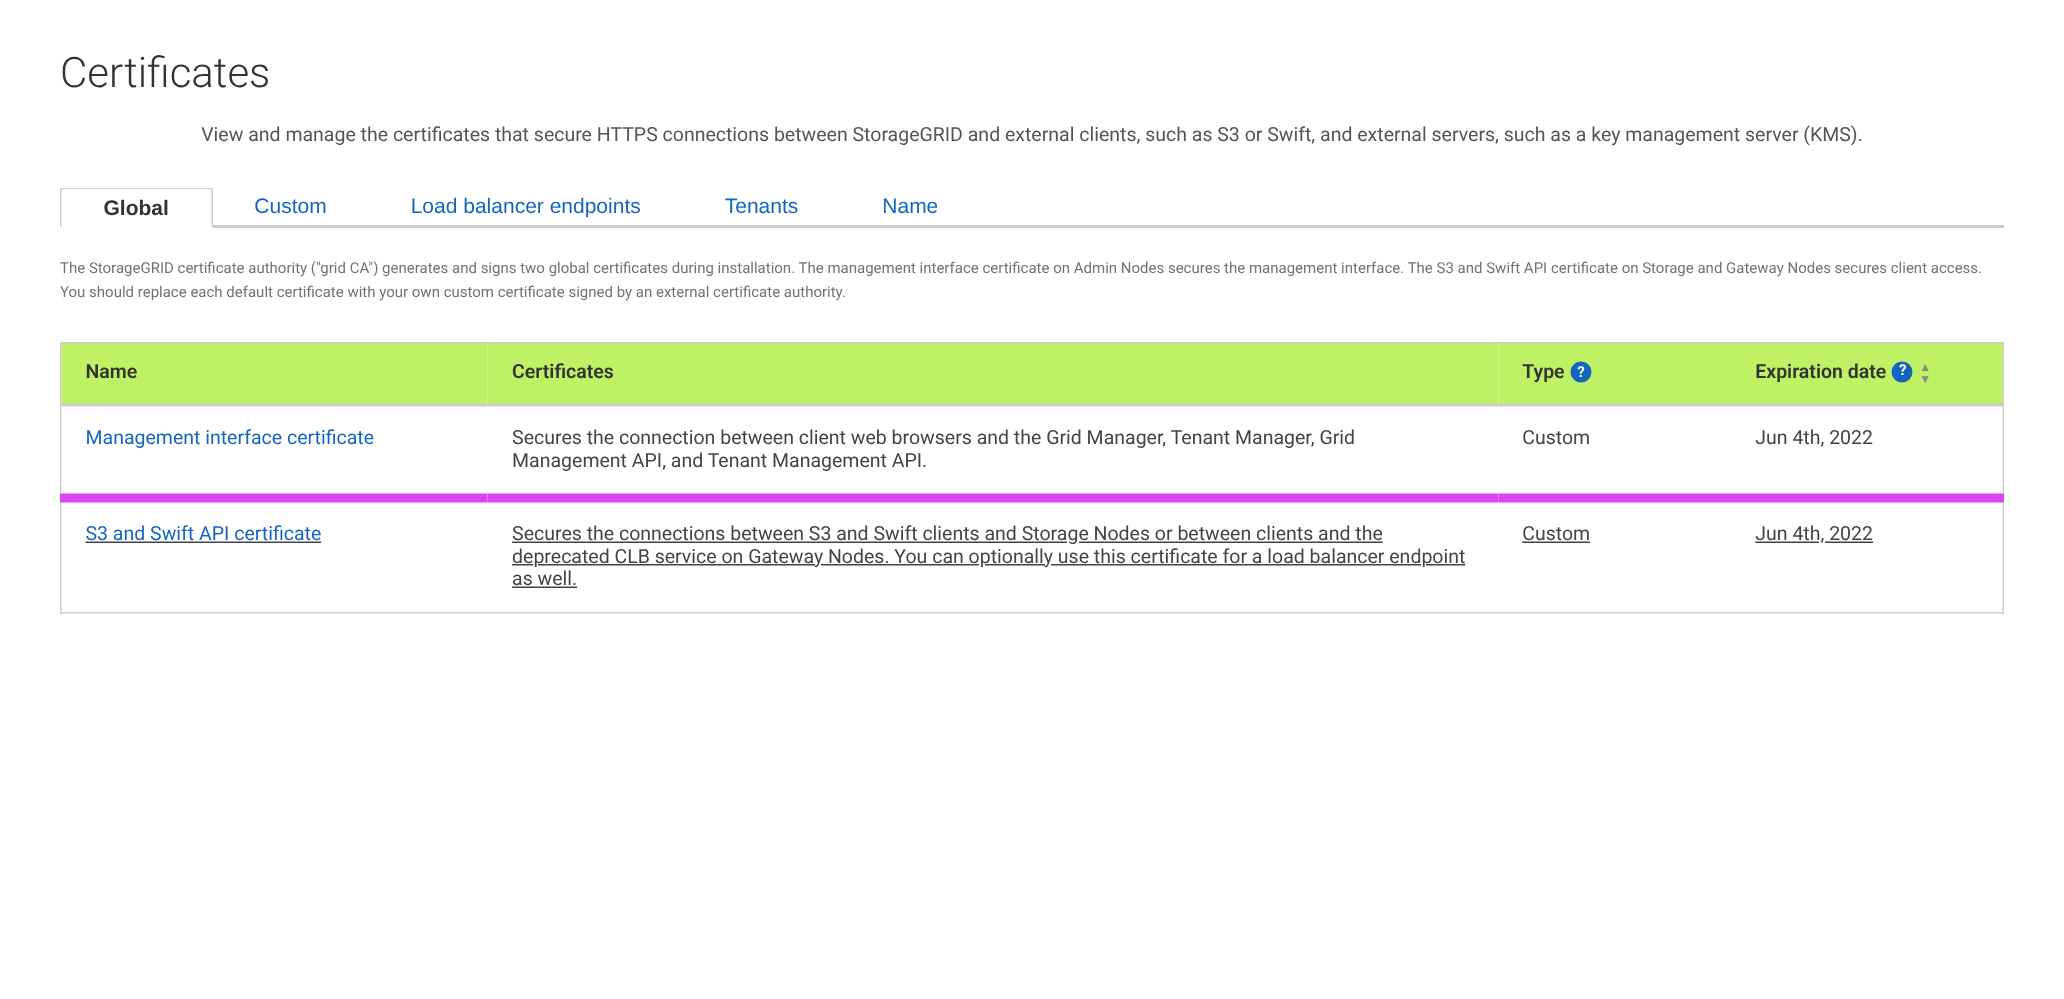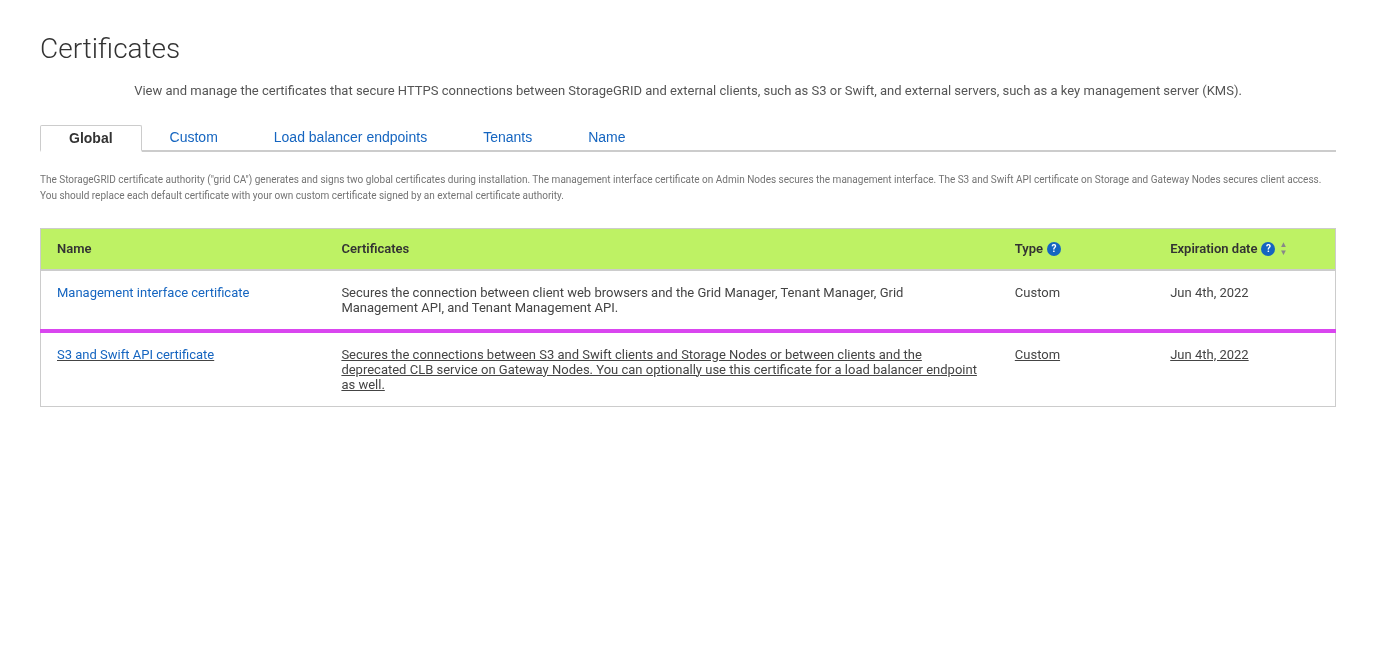--- a/index.html
+++ b/index.html
@@ -85,21 +85,21 @@
       font-weight: 600;
       color: #333;
       border-bottom: 2px solid #ccc;
     }
 
     .cert-table td {
       padding: 14px 16px;
       font-size: 13px;
       color: #444;
       vertical-align: top;
-      border-bottom: 4px solid #d946ef;
+      border-bottom: 6px solid #d946ef;
     }
 
     .cert-table tr:last-child td {
       border-bottom: none;
       text-decoration: underline;
     }
 
     .cert-link {
       color: #1565c0;
       text-decoration: none;
@@ -155,21 +155,20 @@
 
     .sort-icon::after {
       content: '▼';
       font-size: 8px;
       line-height: 1;
       color: #888;
     }
 
     .th-inner {
       display: flex;
-      align-items: center;
     }
   </style>
 </head>
 <body>
 
 <h1 class="page-title">Certificates</h1>
 <p class="page-subtitle">View and manage the certificates that secure HTTPS connections between StorageGRID and external clients, such as S3 or Swift, and external servers, such as a key management server (KMS).</p>
 
 <div class="tabs">
   <button class="tab active">Global</button>

